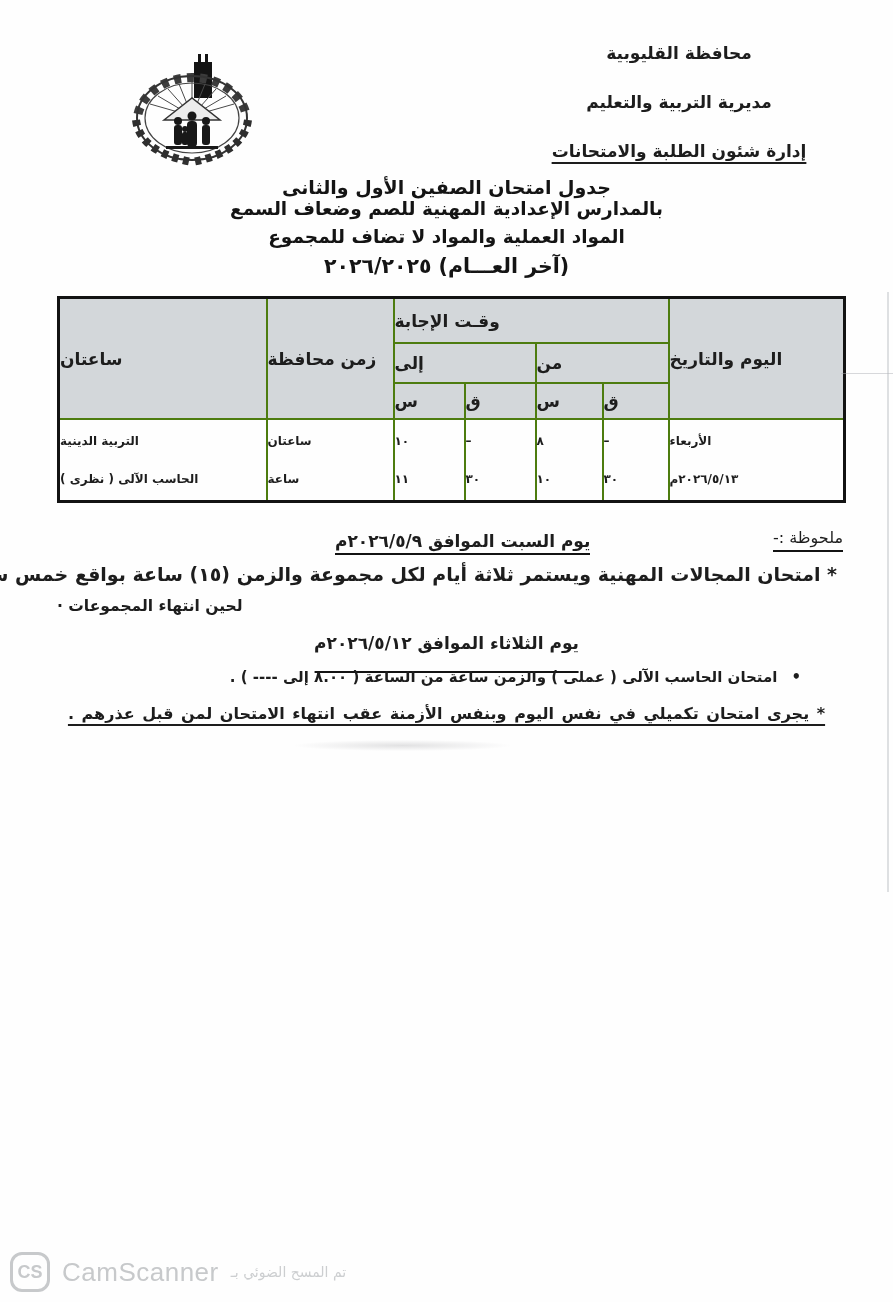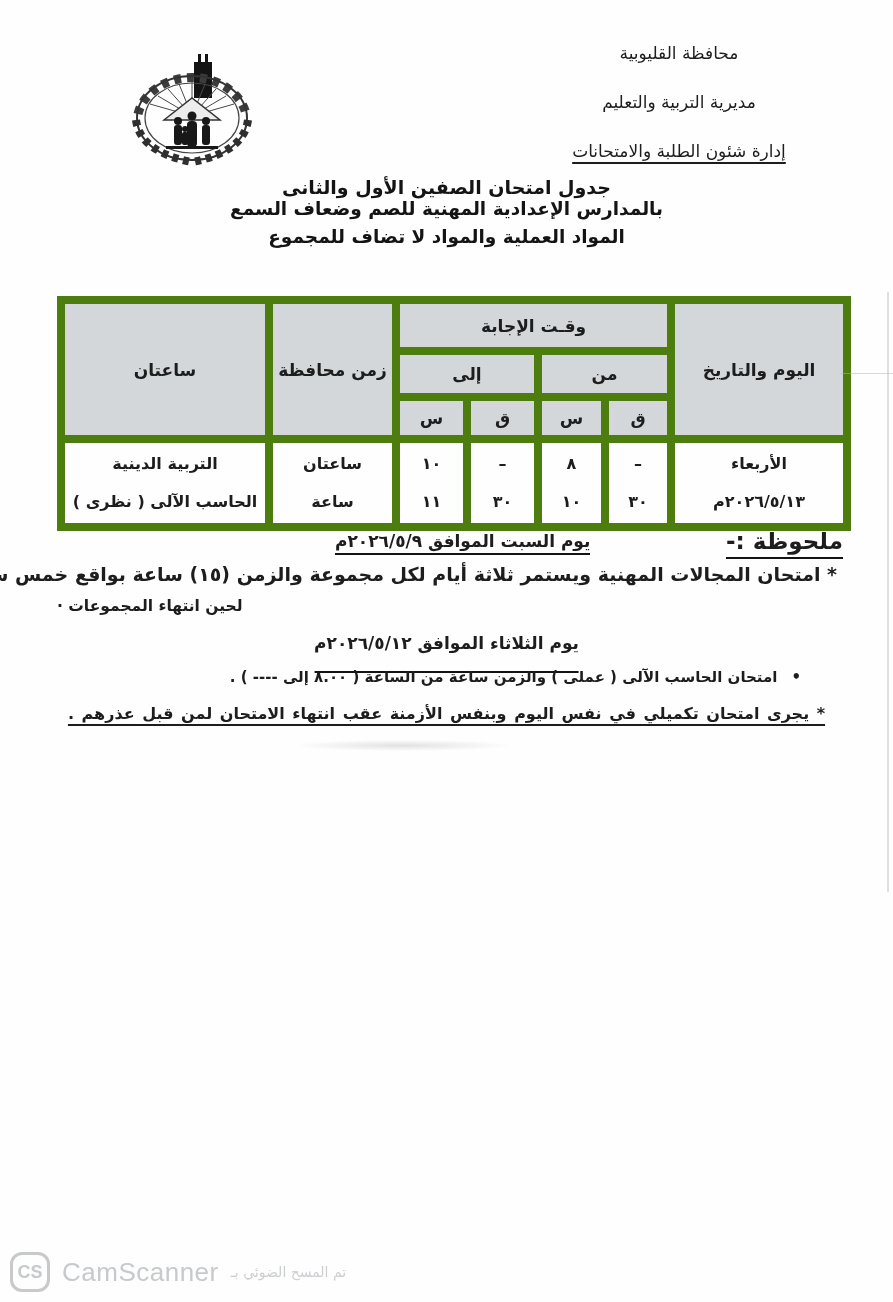--- a/index.html
+++ b/index.html
@@ -1,42 +1,42 @@
 <!DOCTYPE html>
 <html><head>
 <meta charset="utf-8">
 <style>
   html,body{margin:0;padding:0;background:#ffffff;}
   .page{
     position:relative;width:893px;height:1302px;background:#fefefe;
     font-family:"DejaVu Sans",sans-serif;color:#1d1d1d;overflow:hidden;
   }
   
-  .gov-header{position:absolute;top:42px;right:44px;width:340px;text-align:center;font-weight:normal;font-size:17px;}
+  .gov-header{position:absolute;top:42px;right:44px;width:340px;text-align:center;font-weight:bold;font-size:17px;}
   .gov-line{margin-bottom:27px;line-height:22px;}
   .gov-line.underlined{text-decoration:underline;text-underline-offset:5px;text-decoration-thickness:2px;}
   
   .logo{position:absolute;top:54px;left:116px;width:154px;height:118px;}
   
   .title-block{position:absolute;top:176px;left:0;width:100%;text-align:center;font-weight:bold;color:#141414;direction:rtl;}
   .t1{font-size:19px;}
   .t2{font-size:18.5px;margin-bottom:7px;}
   .t3{font-size:18.5px;margin-bottom:7px;}
   .t4{font-size:20.5px;}
   
   table.exam{position:absolute;top:296px;left:57px;border-collapse:collapse;table-layout:fixed;direction:rtl;border:3px solid #131313;}
-  table.exam th,table.exam td{border:8px solid #4d7c0f;padding:0;text-align:center;vertical-align:middle;}
+  table.exam th,table.exam td{border:2px solid #4d7c0f;padding:0;text-align:left;vertical-align:middle;}
   table.exam th{background:#d3d7da;font-weight:bold;font-size:17px;}
   .r1 th{height:43px;}
   .r2 th{height:38px;}
   .r3 th{height:34px;font-size:16px;}
-  tr.data td{height:80px;background:#fefefe;font-weight:bold;font-size:16px;border-radius:27px;}
+  tr.data td{height:80px;background:#fefefe;font-weight:bold;font-size:12px;border-radius:27px;}
   .cell-line{height:38px;line-height:38px;}
   
-  .note-label{position:absolute;top:528px;right:50px;font-size:23px;font-weight:bold;direction:rtl;border-bottom:2.5px solid #131313;padding-bottom:3px;}
+  .note-label{position:absolute;top:528px;right:50px;font-size:16px;font-weight:normal;direction:rtl;border-bottom:2.5px solid #131313;padding-bottom:3px;}
   .saturday{position:absolute;top:531px;left:335px;font-size:17px;font-weight:bold;direction:rtl;border-bottom:2px solid #131313;padding-bottom:2px;}
   .n1a{position:absolute;top:563px;right:56px;width:784px;direction:rtl;text-align:right;font-size:19px;font-weight:bold;white-space:nowrap;}
   .n1b{position:absolute;top:597px;left:57px;direction:rtl;font-size:15.5px;font-weight:bold;}
   .tuesday{position:absolute;top:633px;left:50%;transform:translateX(-50%);font-size:17px;font-weight:bold;direction:rtl;border-bottom:2px solid #131313;padding-bottom:18px;white-space:nowrap;}
   .n2{position:absolute;top:668px;right:92px;direction:rtl;font-size:15px;font-weight:bold;display:flex;gap:14px;align-items:center;white-space:nowrap;}
   .n3{position:absolute;top:704px;left:40px;right:40px;direction:rtl;text-align:center;font-size:16px;font-weight:bold;text-decoration:underline;text-underline-offset:5px;text-decoration-thickness:2px;word-spacing:2px;white-space:nowrap;}
   .smudge{position:absolute;top:740px;left:295px;width:215px;height:11px;
     background:radial-gradient(ellipse at center,rgba(110,110,115,.20),rgba(110,110,115,0) 72%);}
   
   .scan-edge-v{position:absolute;top:292px;right:4px;width:2px;height:600px;background:rgba(185,188,192,.45);}
@@ -91,20 +91,21 @@
       </g>
       <path d="M20 66 Q24 98 76 108" fill="none" stroke="#2f2f2f" stroke-width="8" stroke-dasharray="6 5"></path>
       <path d="M132 66 Q128 98 76 108" fill="none" stroke="#2f2f2f" stroke-width="8" stroke-dasharray="6 5"></path>
     </svg>
   </div>
 
   <div class="title-block">
     <div class="t1">جدول امتحان الصفين الأول والثانى</div>
     <div class="t2">بالمدارس الإعدادية المهنية للصم وضعاف السمع</div>
     <div class="t3">المواد العملية والمواد لا تضاف للمجموع</div>
+    <div class="t4">(آخر العـــام) ٢٠٢٦/٢٠٢٥</div>
   </div>
 
   <table class="exam">
     <colgroup>
       <col style="width:176px">
         <col style="width:66px">
         <col style="width:67px">
       <col style="width:71px">
         <col style="width:71px">
         <col style="width:127px">

